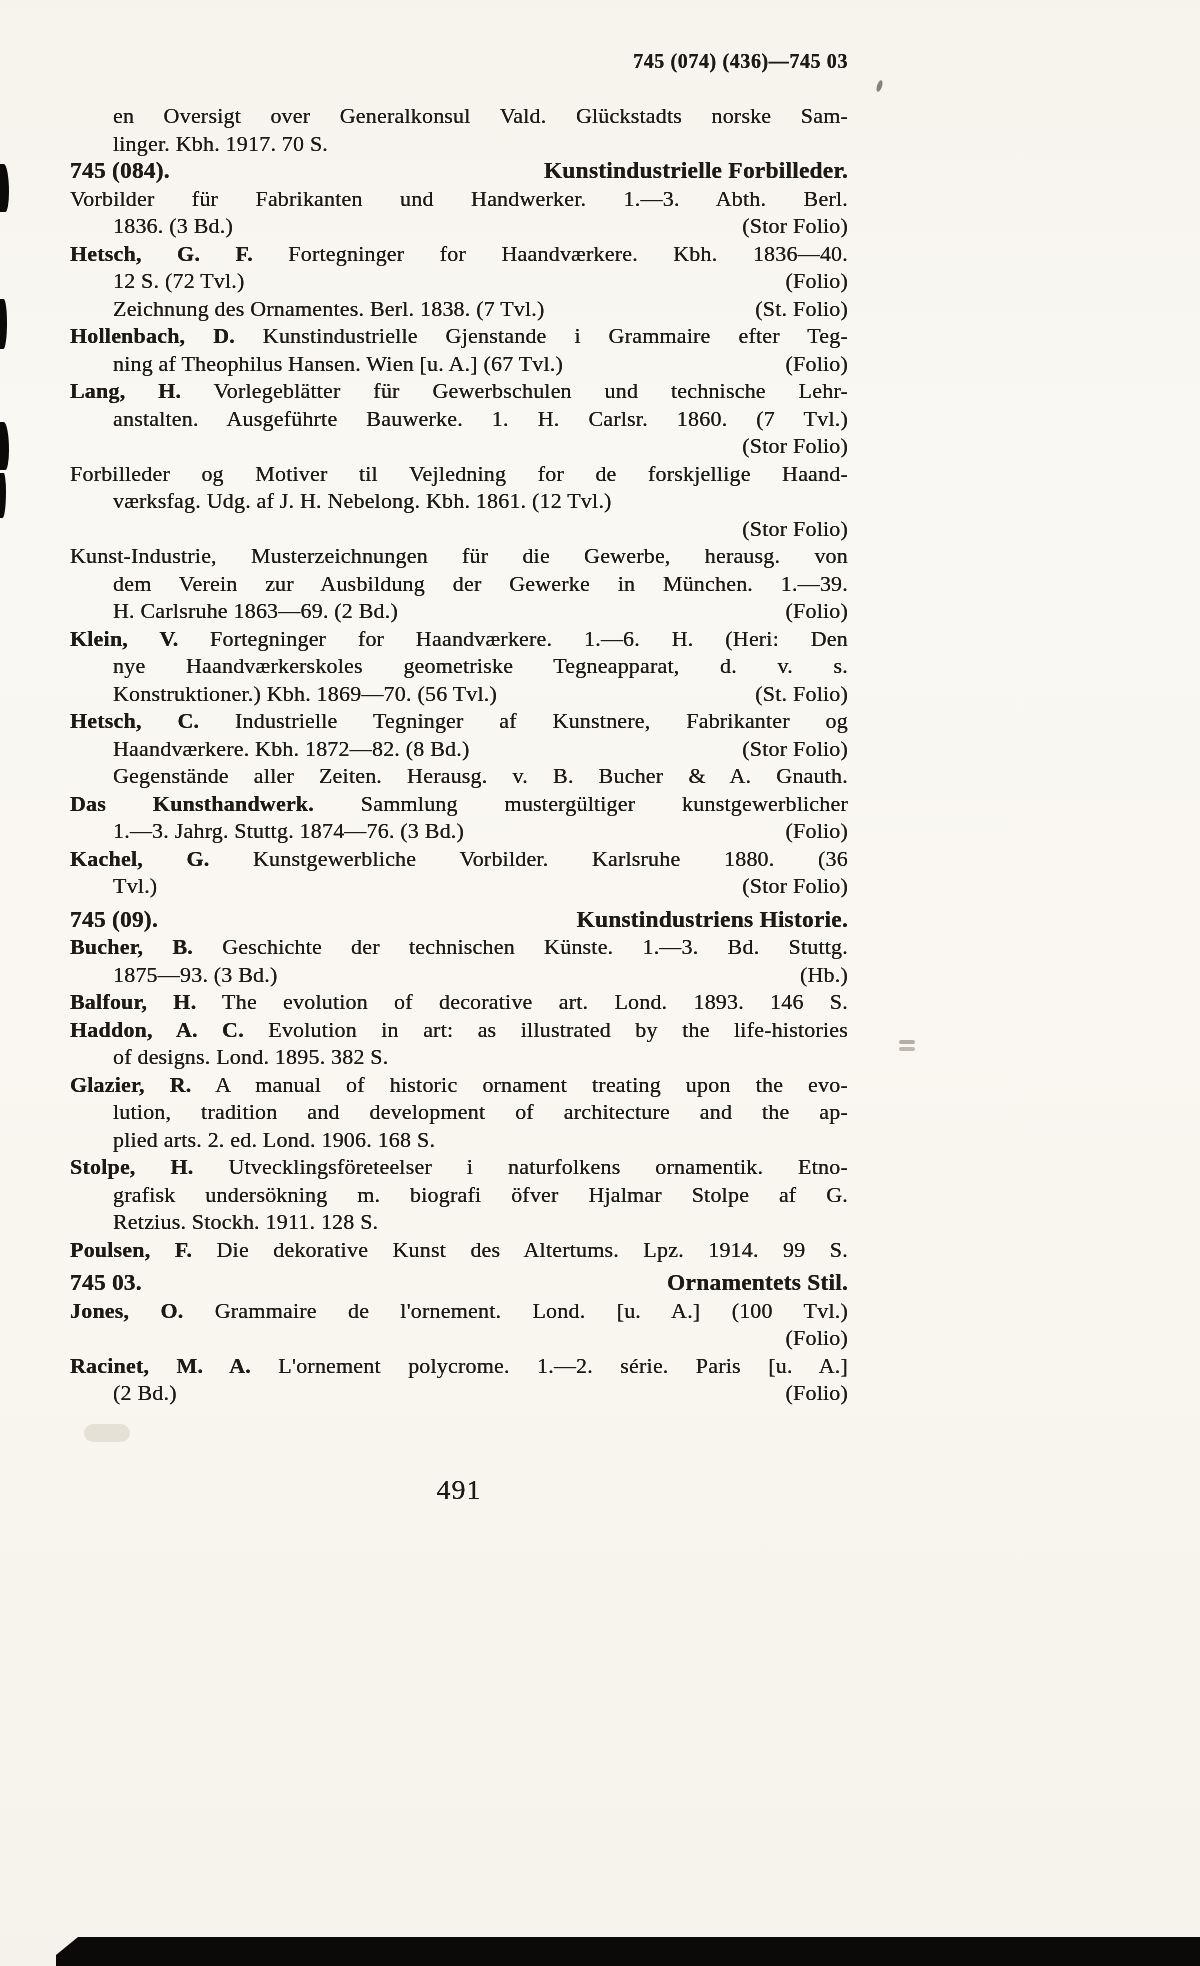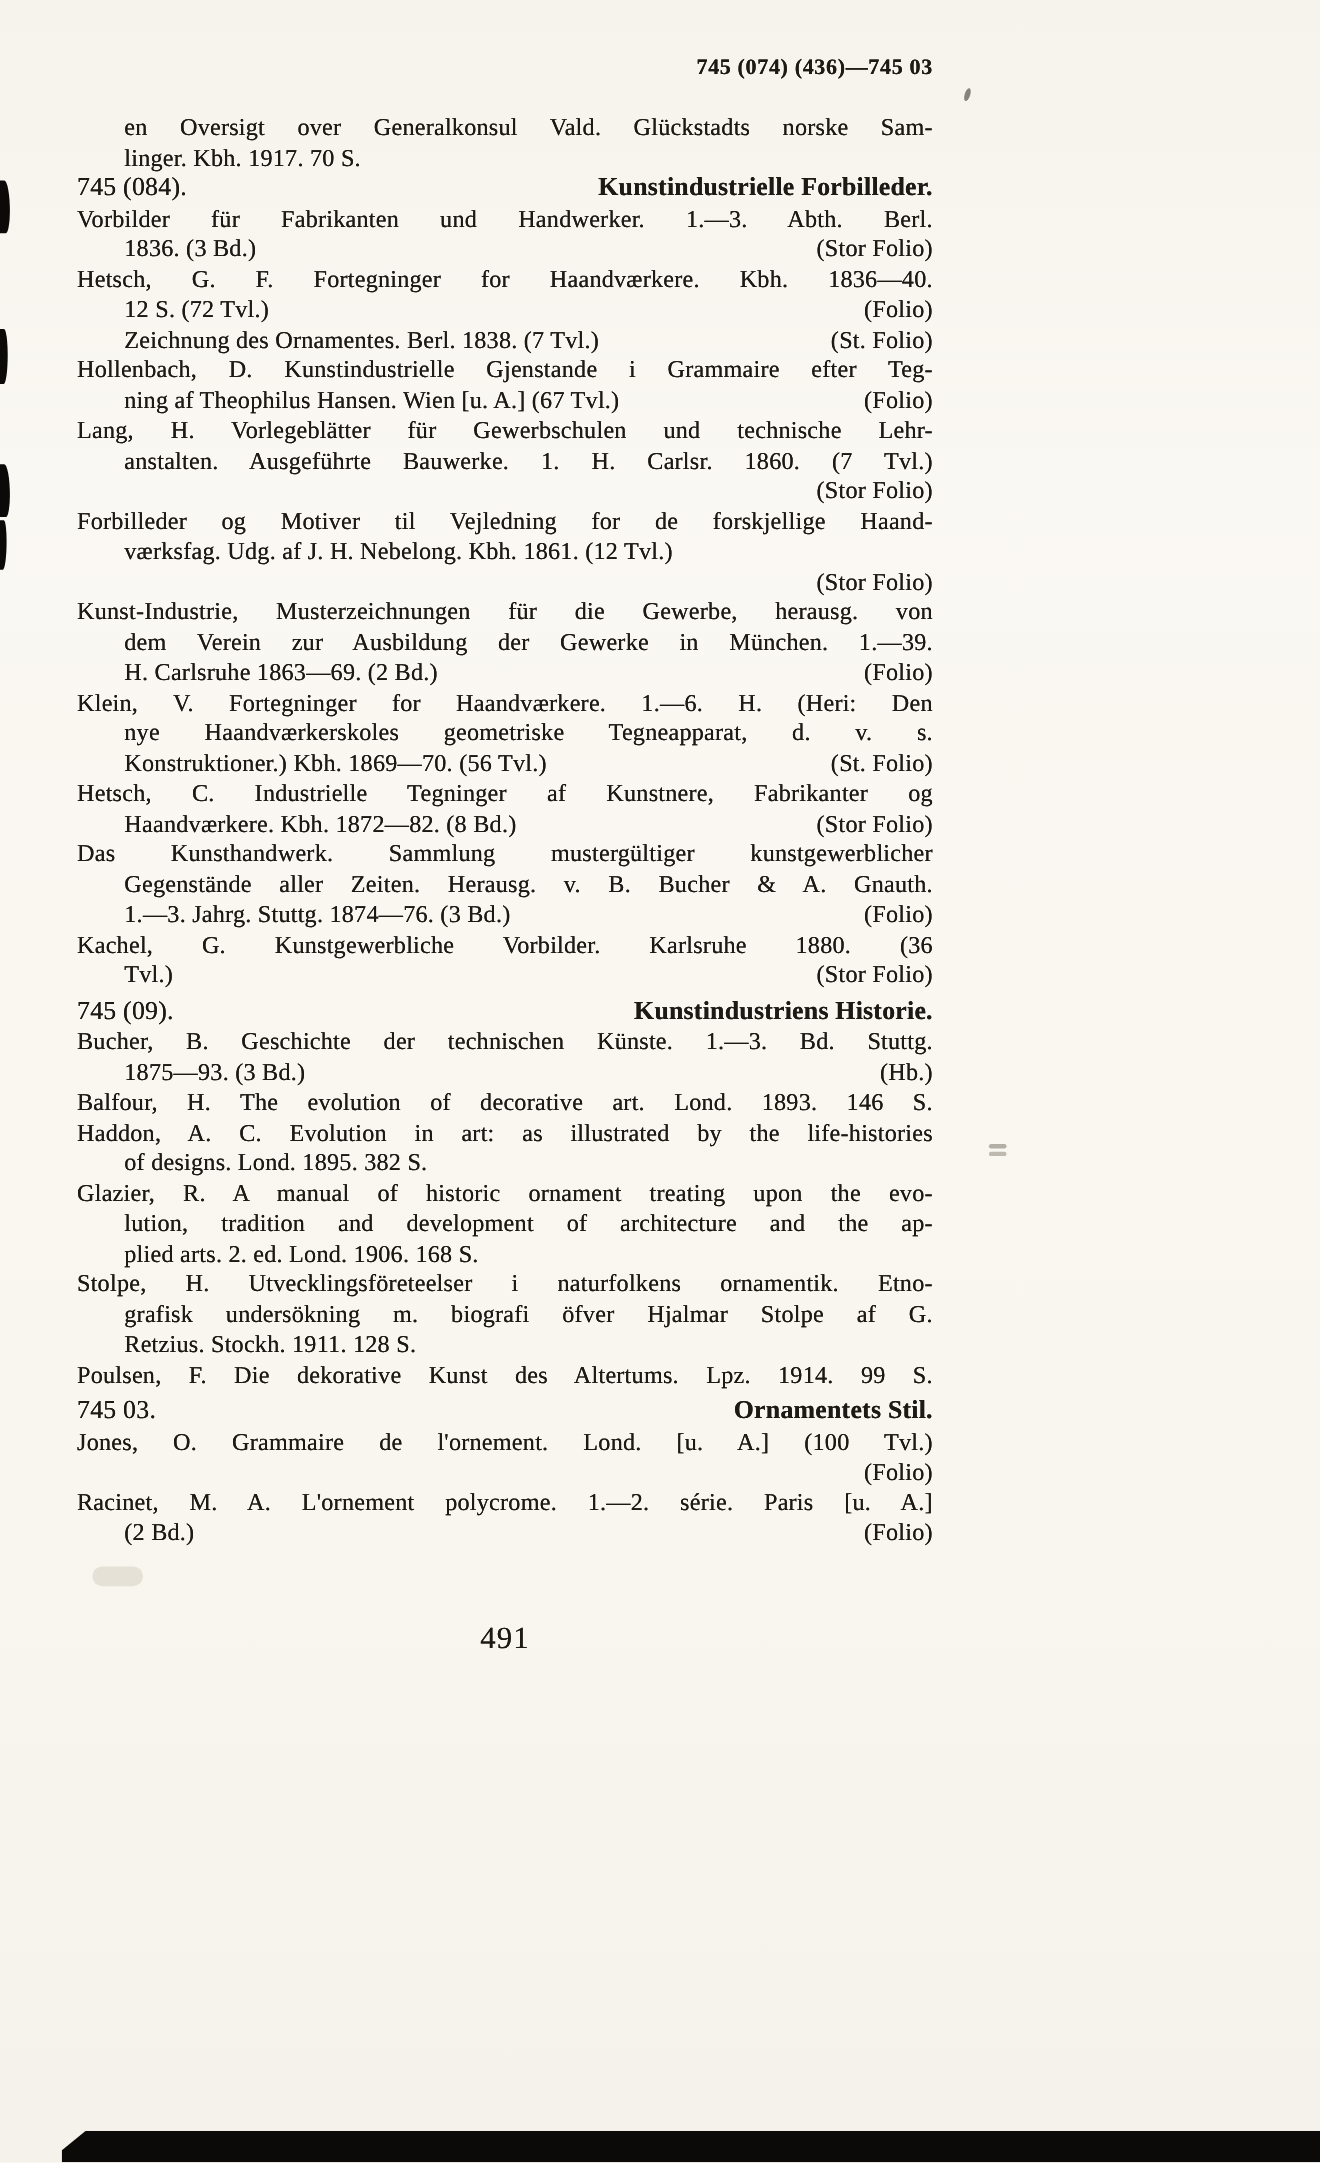--- a/index.html
+++ b/index.html
@@ -21,21 +21,21 @@
     text-shadow:0 0 0.4px currentColor;
   }
   .line { display:flex; align-items:baseline; }
   .line.indent { padding-left:43px; }
   .fill { flex:1 1 auto; min-width:0; }
   .line.just .fill { text-align:justify; text-align-last:justify; }
   .right { white-space:nowrap; padding-left:14px; }
   .right.bold { font-weight:bold; }
   .line.head { font-size:23.5px; }
   .line.gap { margin-top:6px; }
-  b { font-weight:normal; }
+  b { font-weight:bold; }
   .page-number {
     position:absolute; top:1474px; left:70px; width:778px;
     text-align:center; font-size:28px; letter-spacing:1px;
     text-shadow:0 0 0.4px currentColor;
   }
   .artifact { position:absolute; background:#0b0a09; }
   .mark1 { left:0; top:164px; width:9px; height:48px; border-radius:0 70% 50% 0; }
   .mark2 { left:0; top:299px; width:7px; height:50px; border-radius:0 55% 60% 0; }
   .mark3 { left:0; top:422px; width:9px; height:48px; border-radius:0 65% 45% 0; }
   .mark4 { left:0; top:473px; width:6px; height:45px; border-radius:0 50% 70% 0; }
@@ -130,25 +130,25 @@
         <span class="fill"><span>Konstruktioner.) Kbh. 1869—70. (56 Tvl.)</span></span>
         <span class="right">(St. Folio)</span>
       </div>
       <div class="line just">
         <span class="fill"><b>Hetsch, C.</b><span> Industrielle Tegninger af Kunstnere, Fabrikanter og</span></span>
       </div>
       <div class="line indent">
         <span class="fill"><span>Haandværkere. Kbh. 1872—82. (8 Bd.)</span></span>
         <span class="right">(Stor Folio)</span>
       </div>
+      <div class="line indent just">
+        <span class="fill"><span>Gegenstände aller Zeiten. Herausg. v. B. Bucher &amp; A. Gnauth.</span></span>
+      </div>
       <div class="line just">
         <span class="fill"><b>Das Kunsthandwerk.</b><span> Sammlung mustergültiger kunstgewerblicher</span></span>
-      </div>
-      <div class="line indent just">
-        <span class="fill"><span>Gegenstände aller Zeiten. Herausg. v. B. Bucher &amp; A. Gnauth.</span></span>
       </div>
       <div class="line indent">
         <span class="fill"><span>1.—3. Jahrg. Stuttg. 1874—76. (3 Bd.)</span></span>
         <span class="right">(Folio)</span>
       </div>
       <div class="line just">
         <span class="fill"><b>Kachel, G.</b><span> Kunstgewerbliche Vorbilder. Karlsruhe 1880. (36</span></span>
       </div>
       <div class="line indent">
         <span class="fill"><span>Tvl.)</span></span>

